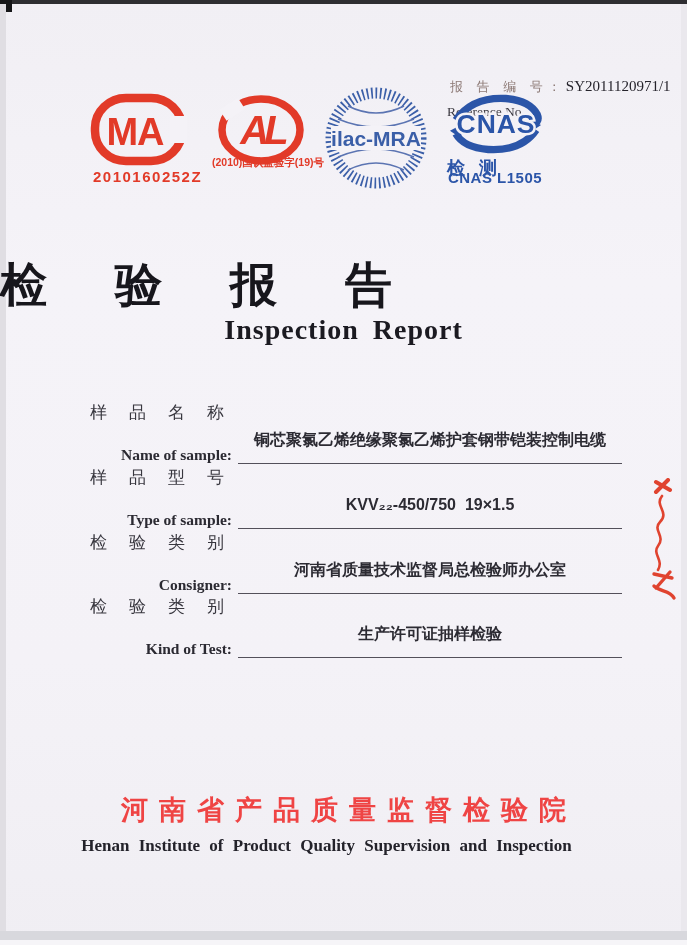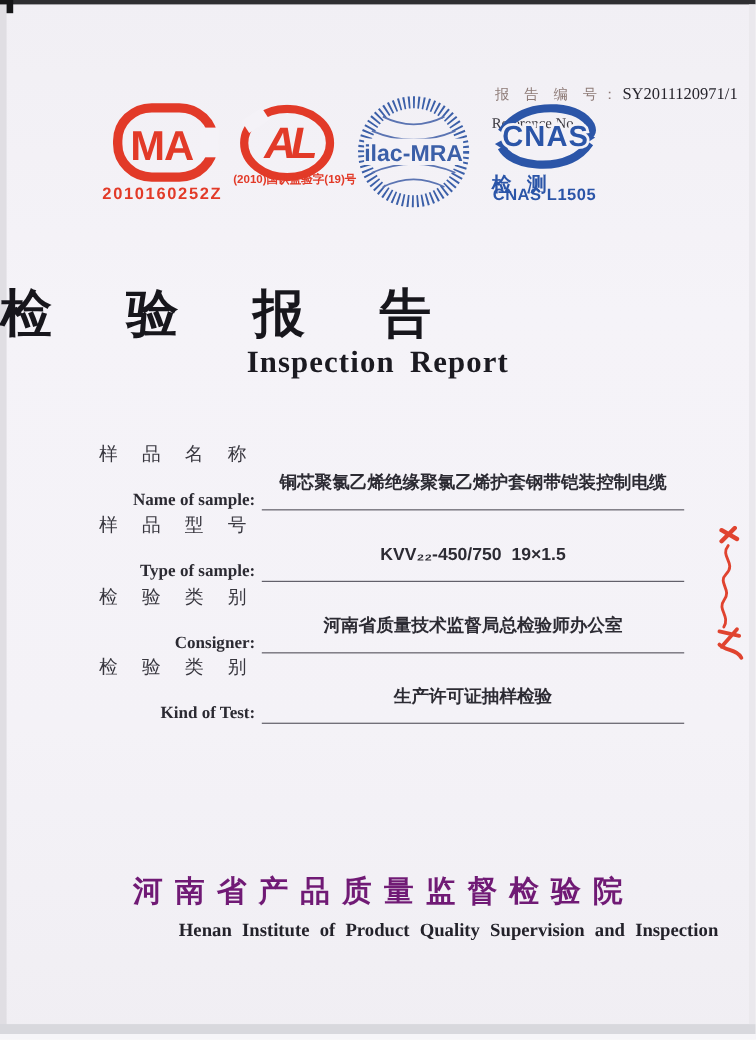--- a/index.html
+++ b/index.html
@@ -12,21 +12,21 @@
   .abs{position:absolute;}
   
   .edge-top{left:0;top:0;width:687px;height:4px;background:#1d1d1f;opacity:.92;}
   .edge-corner{left:0;top:0;width:12px;height:12px;background:#161618;}
   .edge-left{left:0;top:4px;width:6px;height:934px;background:#e0dee3;}
   .edge-bottom{left:0;top:931px;width:687px;height:9px;background:#d8d8dd;}
   .edge-bottom2{left:0;top:940px;width:687px;height:5px;background:#f6f5f8;}
   .edge-right{left:681px;top:4px;width:6px;height:927px;background:#eae8ed;}
 
   
-  .cma{left:102px;top:93px;}
+  .cma{left:90px;top:93px;}
   .cma-num{left:93px;top:168px;font-weight:bold;font-size:15px;letter-spacing:1.5px;color:#e23a28;}
   .al{left:217px;top:95px;}
   .al-num{left:205px;top:156px;font-weight:bold;font-size:10.5px;color:#e23a28;width:126px;text-align:center;}
   .ilac{left:324px;top:87px;}
   .cnas{left:447px;top:92px;z-index:3;}
   .repno{left:450px;top:77px;white-space:nowrap;z-index:2;}
   .repno .lab{font-size:13px;letter-spacing:5px;color:#8d7a76;}
   .repno .val{font-family:"Liberation Serif","DejaVu Serif",serif;font-size:15px;color:#25232b;}
   .refno{left:447px;top:104px;font-family:"Liberation Serif","DejaVu Serif",serif;font-size:13.5px;color:#3c3a42;z-index:1;}
   .cnas-tag{left:447px;top:156px;width:96px;text-align:left;font-size:18px;font-weight:bold;color:#2b55a8;}
@@ -43,23 +43,23 @@
   .field{left:90px;width:532px;}
   .f-cn{font-size:17px;color:#38373f;}
   .f-cn span{display:inline-block;letter-spacing:22px;margin-right:-22px;white-space:nowrap;}
   .f-row{display:flex;align-items:flex-end;margin-top:6px;font-weight:bold;}
   .f-en{width:142px;text-align:right;font-family:"Liberation Serif","DejaVu Serif",serif;font-size:15.5px;color:#2b2a32;padding-right:6px;flex:none;}
   .f-val{flex:1;text-align:center;font-size:16px;color:#2c2b33;border-bottom:1.4px solid #53505a;
     padding-bottom:13px;white-space:pre;line-height:20px;}
   .fp1{top:401px;} .fp2{top:466px;} .fp3{top:531px;} .fp4{top:595px;}
 
   
-  .org-cn{left:0;top:792px;width:687px;text-align:center;font-size:27px;font-weight:bold;color:#701a75;}
+  .org-cn{left:0;top:792px;width:687px;text-align:center;font-size:27px;font-weight:bold;color:#ef4444;}
   .org-cn span{display:inline-block;letter-spacing:11px;margin-right:-11px;white-space:nowrap;}
-  .org-en{left:0;top:836px;width:653px;text-align:right;font-family:"Liberation Serif","DejaVu Serif",serif;
+  .org-en{left:0;top:836px;width:653px;text-align:center;font-family:"Liberation Serif","DejaVu Serif",serif;
     font-size:17px;font-weight:bold;word-spacing:5px;color:#23222a;}
 
   .redmark{left:646px;top:478px;z-index:4;}
 </style>
 </head>
 <body>
 
 <div class="abs edge-top"></div>
 <div class="abs edge-corner"></div>
 <div class="abs edge-left"></div>

